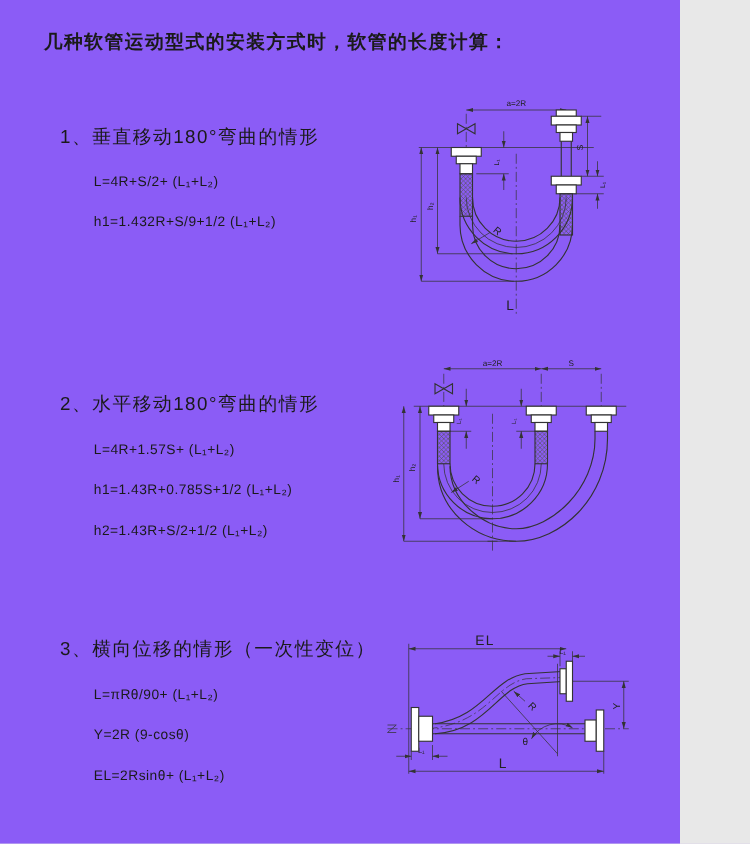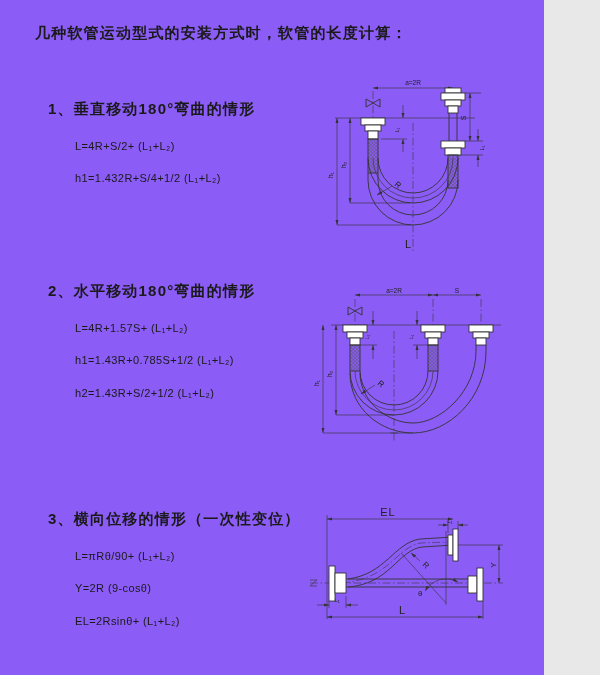--- a/index.html
+++ b/index.html
@@ -1,20 +1,20 @@
 <!DOCTYPE html>
 <html><head>
 <meta charset="utf-8">
 <style>
   html,body{margin:0;padding:0;background:#e8e8e8;}
   #page{position:relative;width:544px;height:675px;background:#8b5cf6;overflow:hidden;
         font-family:"Liberation Sans","DejaVu Sans",sans-serif;color:#1a1a1a;}
   .title{position:absolute;left:35px;top:24px;font-size:15px;font-weight:bold;letter-spacing:1.2px;white-space:pre;}
   .section{position:absolute;left:48px;}
-  .sec-head{font-size:15px;font-weight:bold;letter-spacing:1.2px;white-space:pre;}
+  .sec-head{font-size:15px;font-weight:normal;letter-spacing:1.2px;white-space:pre;}
   .formula{font-size:11px;letter-spacing:.4px;margin-left:27px;line-height:32.4px;white-space:pre;}
   .formulas{margin-top:11px;}
   svg.diag{position:absolute;}
   .dln{stroke:#333;stroke-width:.9;fill:none;}
   .dim{stroke:#333;stroke-width:.6;fill:none;}
   .cl{stroke:#333;stroke-width:.55;fill:none;stroke-dasharray:8 2.5 1.5 2.5;}
   .fl{fill:#fff;stroke:#333;stroke-width:.9;}
   .hr{fill:url(#hatch);stroke:#333;stroke-width:.9;}
   text{fill:#222;font-family:"Liberation Sans","DejaVu Sans",sans-serif;}
 </style>
@@ -33,25 +33,25 @@
       </pattern>
     </defs>
   </svg>
 
   <div class="title">几种软管运动型式的安装方式时，软管的长度计算：</div>
 
   <div class="section" style="top:100px">
     <div class="sec-head">1、垂直移动180°弯曲的情形</div>
     <div class="formulas">
       <div class="formula">L=4R+S/2+ (L₁+L₂)</div>
-      <div class="formula">h1=1.432R+S/4+1/2 (L₁+L₂)</div>
+      <div class="formula">h1=1.432R+S/9+1/2 (L₁+L₂)</div>
     </div>
   </div>
 
-  <div class="section" style="top:282px">
+  <div class="section" style="top:314px">
     <div class="sec-head">2、水平移动180°弯曲的情形</div>
     <div class="formulas">
       <div class="formula">L=4R+1.57S+ (L₁+L₂)</div>
       <div class="formula">h1=1.43R+0.785S+1/2 (L₁+L₂)</div>
       <div class="formula">h2=1.43R+S/2+1/2 (L₁+L₂)</div>
     </div>
   </div>
 
   <div class="section" style="top:510px">
     <div class="sec-head">3、横向位移的情形（一次性变位）</div>

